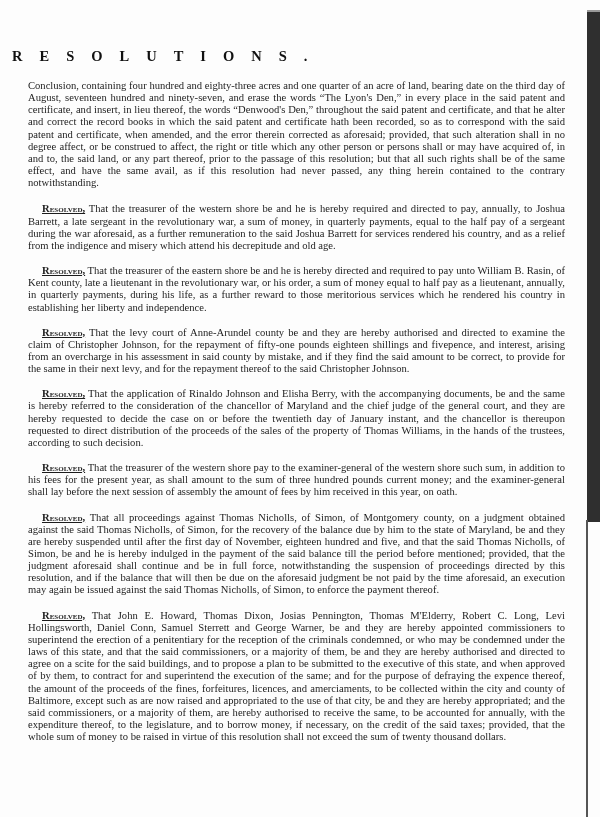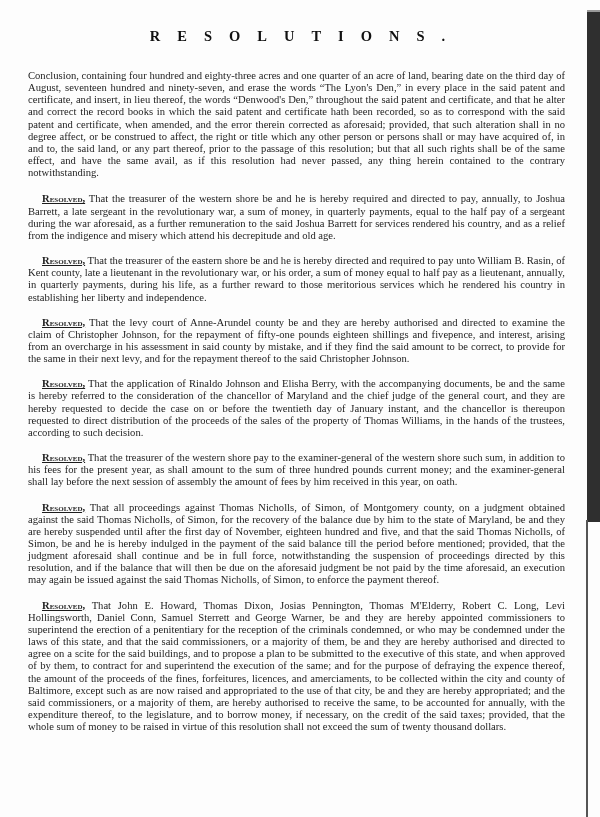--- a/index.html
+++ b/index.html
@@ -14,26 +14,26 @@
     position: absolute; right: 0; top: 12px; width: 13px; height: 510px;
     background: #2f2f2f;
   }
   .scan-edge-tip {
     position: absolute; right: 0; top: 10px; width: 13px; height: 6px; background: #9a9a9a;
   }
   .scan-edge-line {
     position: absolute; right: 12px; top: 520px; width: 2px; height: 297px; background: #555;
   }
   .title {
-    position: absolute; top: 28px; left: 0; width: 600px; text-align: center;
+    position: absolute; top: 48px; left: 0; width: 600px; text-align: left;
     font-size: 14.5px; font-weight: bold; letter-spacing: 17px; color: #111;
     padding-left: 12px; box-sizing: border-box;
   }
   .body {
-    position: absolute; left: 28px; top: 70px; width: 537px;
+    position: absolute; left: 28px; top: 80px; width: 537px;
     font-size: 10.6px; line-height: 12.15px; text-align: justify;
   }
   .para { margin: 0 0 13px 0; }
   .para.first { margin-bottom: 14px; }
   .indent { text-indent: 14px; }
   .resolved { font-variant: small-caps; font-weight: bold; text-decoration: underline; }
 </style>
 </head>
 <body>
 

